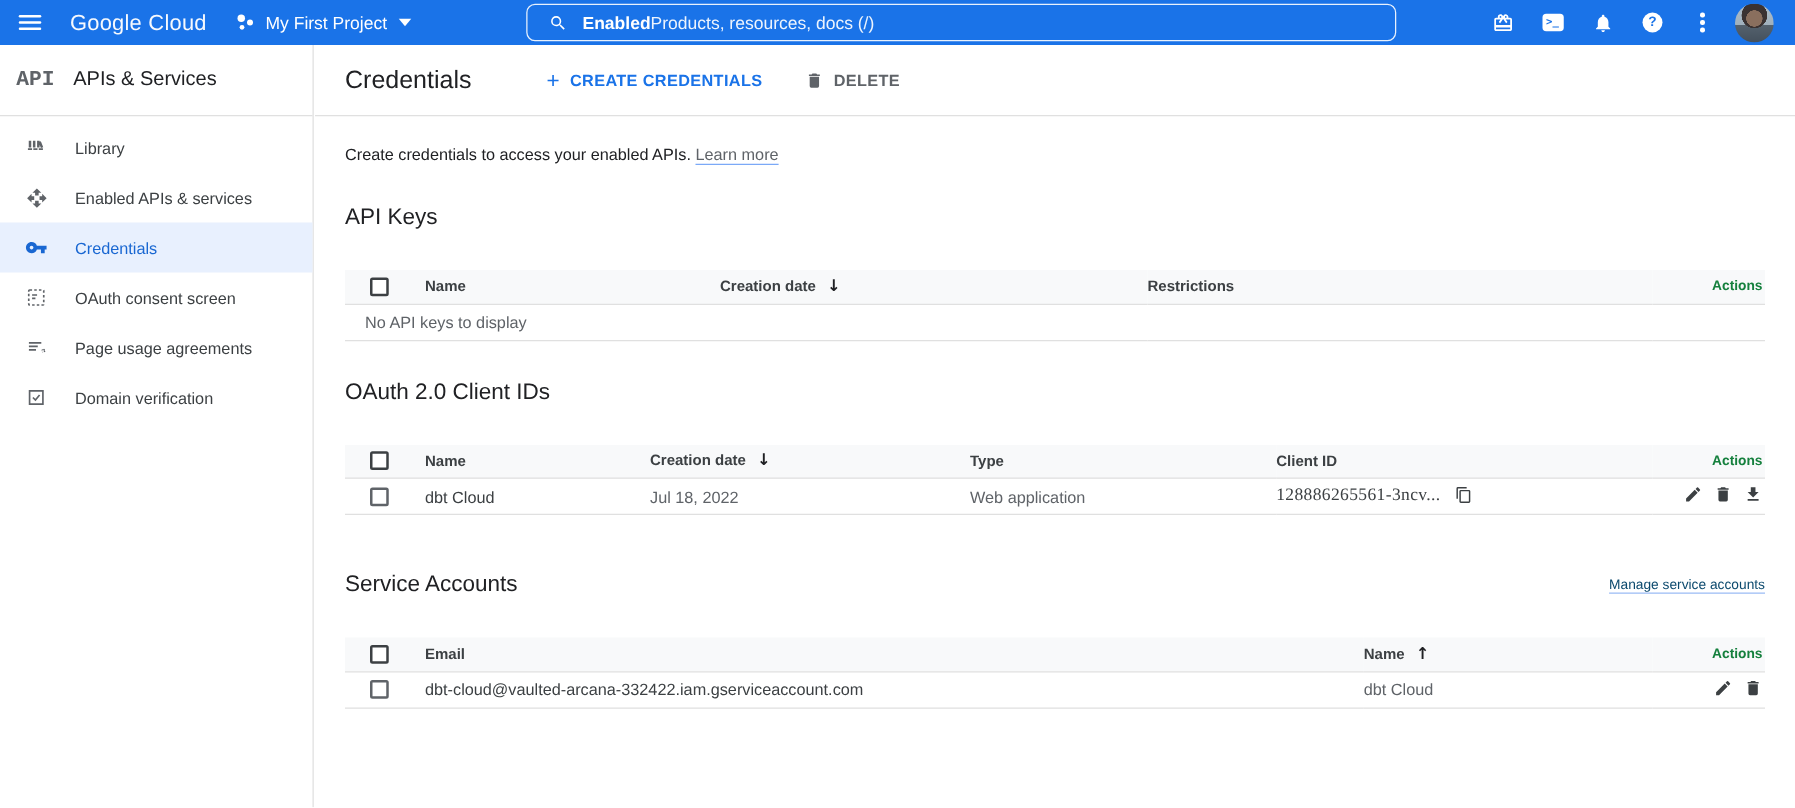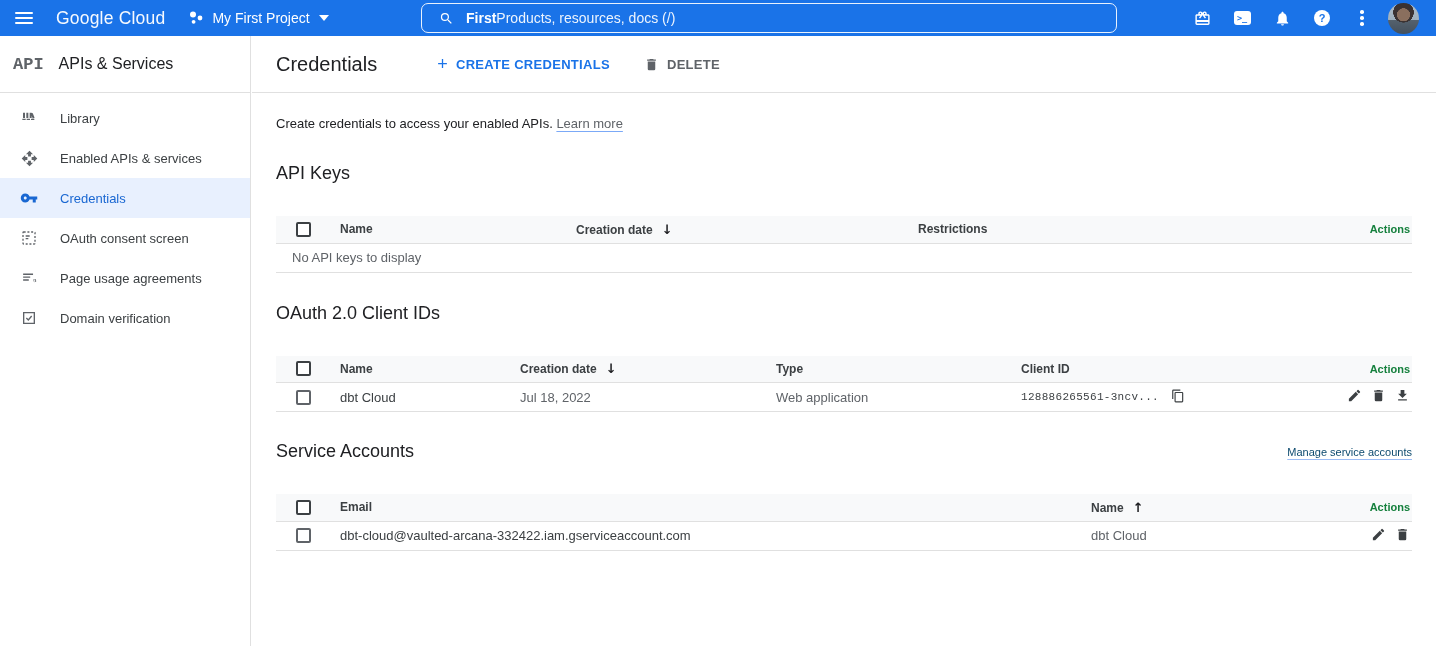--- a/index.html
+++ b/index.html
@@ -56,38 +56,38 @@
   .create-btn .plus { font-size:18px; font-weight:400; margin-right:8px; line-height:1; }
   .delete-btn { color:#5f6368; margin-left:34px; }
   .delete-btn svg { margin-right:8px; }
 
   .content { padding:0 24px 0 24px; }
   .intro { margin-top:23px; font-size:13px; color:#202124; }
   .intro a { color:#5f6368; text-decoration:underline; text-decoration-color:#7ba9f7; text-underline-offset:3px; cursor:pointer; }
   .sec-title { font-size:18px; font-weight:400; color:#202124; }
   .mt-apikeys { margin-top:32px; }
   .mt-oauth { margin-top:30px; }
-  .sa-head { margin-top:29px; display:flex; align-items:center; justify-content:space-between; }
+  .sa-head { margin-top:45px; display:flex; align-items:center; justify-content:space-between; }
   .manage-link { font-size:11px; color:#0c4a6e; text-decoration:underline; text-decoration-color:#9bbcf5; text-underline-offset:3px; cursor:pointer; }
 
   table.gtable { width:100%; border-collapse:collapse; margin-top:32px; table-layout:fixed; }
   .gtable th, .gtable td { text-align:left; vertical-align:middle; padding:0; }
   .gtable thead tr { background:#f8f9fa; height:27px; border-bottom:1px solid #e0e0e0; }
   .gtable tbody tr { height:29px; border-bottom:1px solid #e0e0e0; }
   .gtable th { font-size:12px; font-weight:bold; color:#3c4043; }
   .gtable th.actions, .gtable td.actions { text-align:right; padding-right:2px; }
   .gtable th.actions { color:#15803d; font-weight:700; font-size:11px; }
   .gtable td { font-size:13px; color:#3c4043; }
   td.muted { color:#5f6368; }
   .cb-cell { width:64px; }
   .checkbox { width:15px; height:15px; border:2px solid #5f6368; border-radius:2px; background:#fff; margin-left:20px; display:block; cursor:pointer; }
   thead .checkbox { border-color:#3c4043; }
   .sort-arrow { font-weight:bold; font-size:13px; color:#202124; margin-left:9px; font-family:"DejaVu Sans", sans-serif; }
   .empty-row td { color:#5f6368; }
-  .mono { font-family:Liberation Mono, monospace; font-size:11px; color:#3c4043; letter-spacing:.3px; }
+  .mono { font-family:Liberation Serif, serif; font-size:14px; color:#3c4043; letter-spacing:.3px; }
   .copy-btn { background:none; border:none; cursor:pointer; vertical-align:-3px; margin-left:8px; padding:0; color:#3c4043; }
   .row-actions { display:inline-flex; gap:9px; align-items:center; }
   .icon-btn { background:none; border:none; padding:0; cursor:pointer; color:#3c4043; display:inline-flex; }
 
   
   .t-apikeys col.c1 { width:64px; } .t-apikeys col.c2 { width:236px; } .t-apikeys col.c3 { width:342px; } .t-apikeys col.c5 { width:90px; }
   .t-oauth col.c1 { width:64px; } .t-oauth col.c2 { width:180px; } .t-oauth col.c3 { width:256px; } .t-oauth col.c4 { width:245px; } .t-oauth col.c6 { width:90px; }
   .t-sa col.c1 { width:64px; } .t-sa col.c2 { width:751px; } .t-sa col.c4 { width:90px; }
 </style>
 </head>
@@ -112,21 +112,21 @@
         <circle cx="11" cy="7" r="2.4" fill="#fff"></circle>
         <circle cx="4.6" cy="10.8" r="1.9" fill="#fff"></circle>
       </svg>
       <span class="pname">My First Project</span>
       <span class="caret"></span>
     </div>
     <div class="searchbar">
       <svg width="15" height="15" viewBox="0 0 24 24">
         <path fill="#fff" d="M15.5 14h-.79l-.28-.27A6.47 6.47 0 0016 9.5 6.5 6.5 0 109.5 16c1.61 0 3.09-.59 4.23-1.57l.27.28v.79l5 4.99L20.49 19l-4.99-5zm-6 0A4.5 4.5 0 119.5 5a4.5 4.5 0 010 9z"></path>
       </svg>
-      <span class="slabel">First</span>
+      <span class="slabel">Enabled</span>
       <span class="sph">Products, resources, docs (/)</span>
     </div>
     <div class="topbar-right">
       <button class="tb-icon">
         <svg width="17" height="17" viewBox="0 0 24 24">
             <path fill="#fff" d="M20 6h-2.18c.11-.31.18-.65.18-1a2.996 2.996 0 00-5.5-1.65l-.5.67-.5-.68C10.96 2.54 10.05 2 9 2 7.34 2 6 3.34 6 5c0 .35.07.69.18 1H4c-1.11 0-1.99.89-1.99 2L2 19c0 1.11.89 2 2 2h16c1.11 0 2-.89 2-2V8c0-1.11-.89-2-2-2zm-5-2c.55 0 1 .45 1 1s-.45 1-1 1-1-.45-1-1 .45-1 1-1zM9 4c.55 0 1 .45 1 1s-.45 1-1 1-1-.45-1-1 .45-1 1-1zm11 15H4v-2h16v2zm0-5H4V8h5.08L7 10.83 8.62 12 11 8.76l1-1.36 1 1.36L15.38 12 17 10.83 14.92 8H20v6z"></path>
           </svg>
       </button>
       <button class="tb-icon">
         <span class="shell-box">&gt;_</span>

